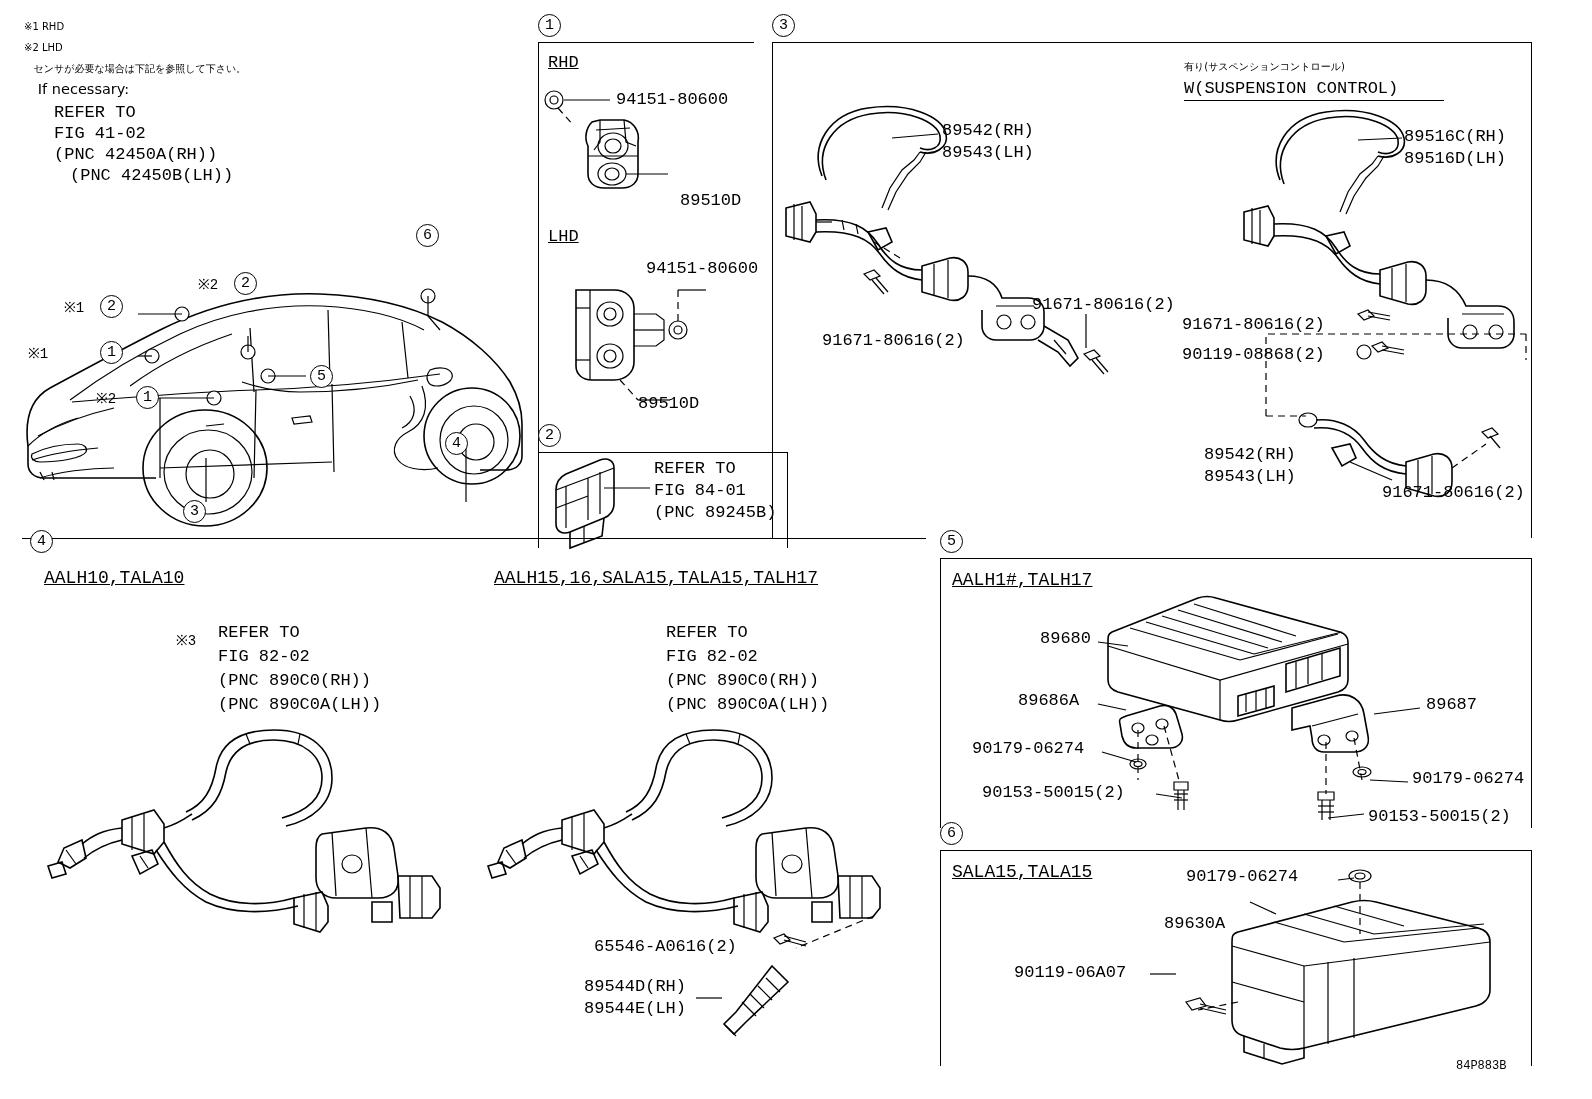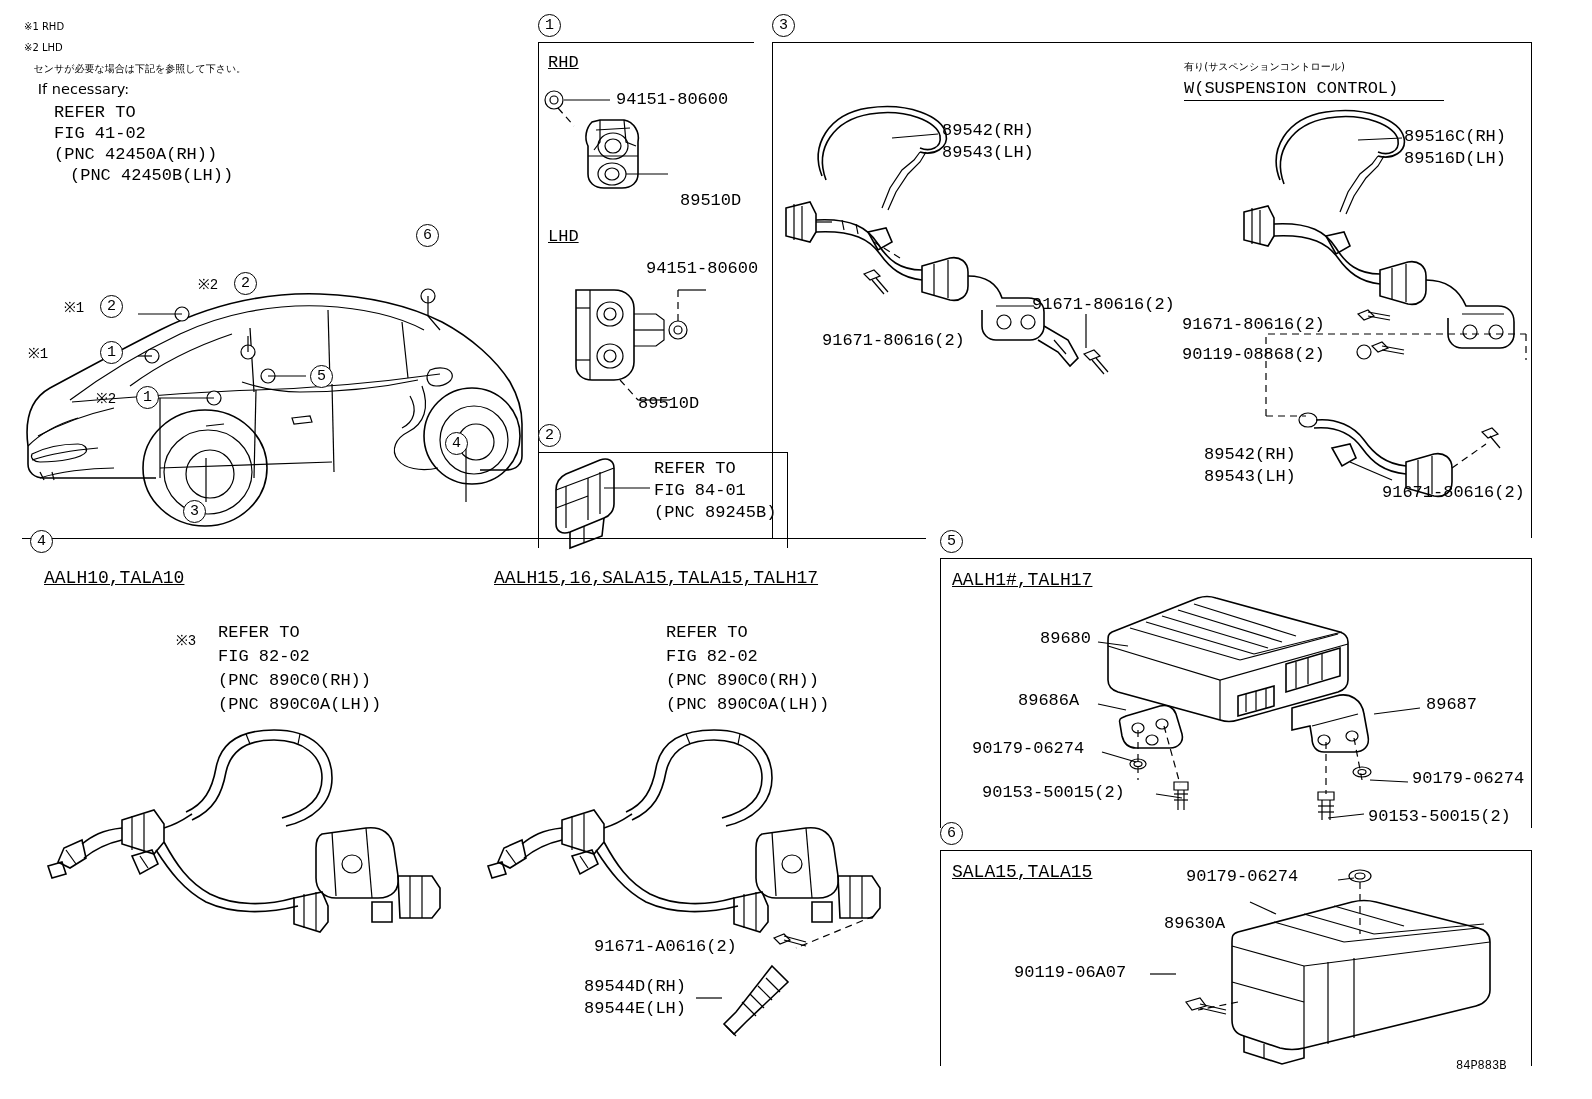--- a/index.html
+++ b/index.html
@@ -497,21 +497,21 @@
     <path class="ln ln1" d="M280,176 L280,214"></path>
     <path class="ln ln15" d="M362,160 L396,160 L404,172 L404,192 L396,202 L364,202 Z"></path>
     <path class="ln ln1" d="M374,160 L374,202"></path>
     <path class="ln ln1" d="M386,160 L386,202"></path>
     <path class="ln ln15" d="M336,186 L356,186 L356,206 L336,206 Z"></path>
 
     <path class="ln ln1 dash" d="M398,200 L320,232"></path>
   </svg>
 </div>
 
-<div class="abs txt" style="left:594px; top:936px;">91671-A0616(2)</div>
+<div class="abs txt" style="left:594px; top:936px;">65546-A0616(2)</div>
 <div class="abs" style="left:770px; top:930px;">
   <svg width="44" height="30" viewBox="0 0 44 30">
     <path class="ln ln1" d="M4,8 L14,4 L20,10 L10,14 Z"></path>
     <path class="ln ln1" d="M14,10 L36,16"></path>
     <path class="ln ln1" d="M14,6 L36,12"></path>
   </svg>
 </div>
 <div class="abs txt" style="left:584px; top:976px;">89544D(RH)</div>
 <div class="abs txt" style="left:584px; top:998px;">89544E(LH)</div>
 <div class="abs" style="left:712px; top:960px;">

